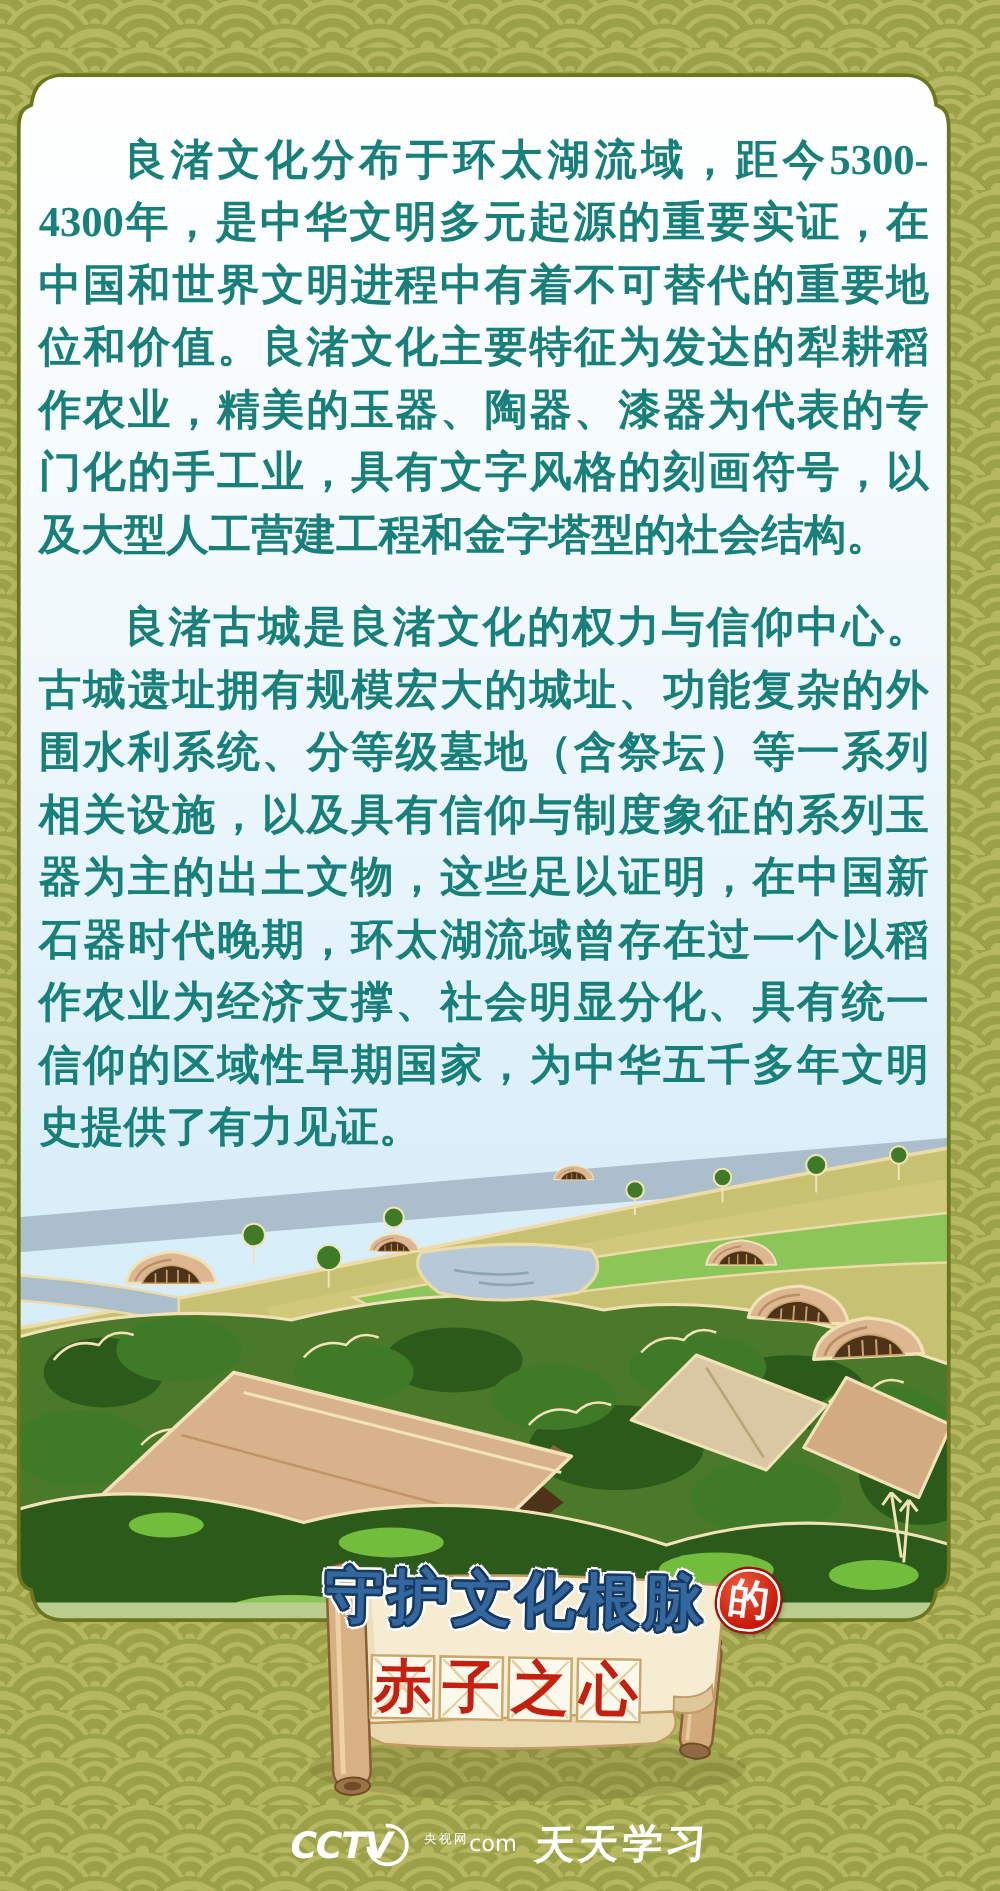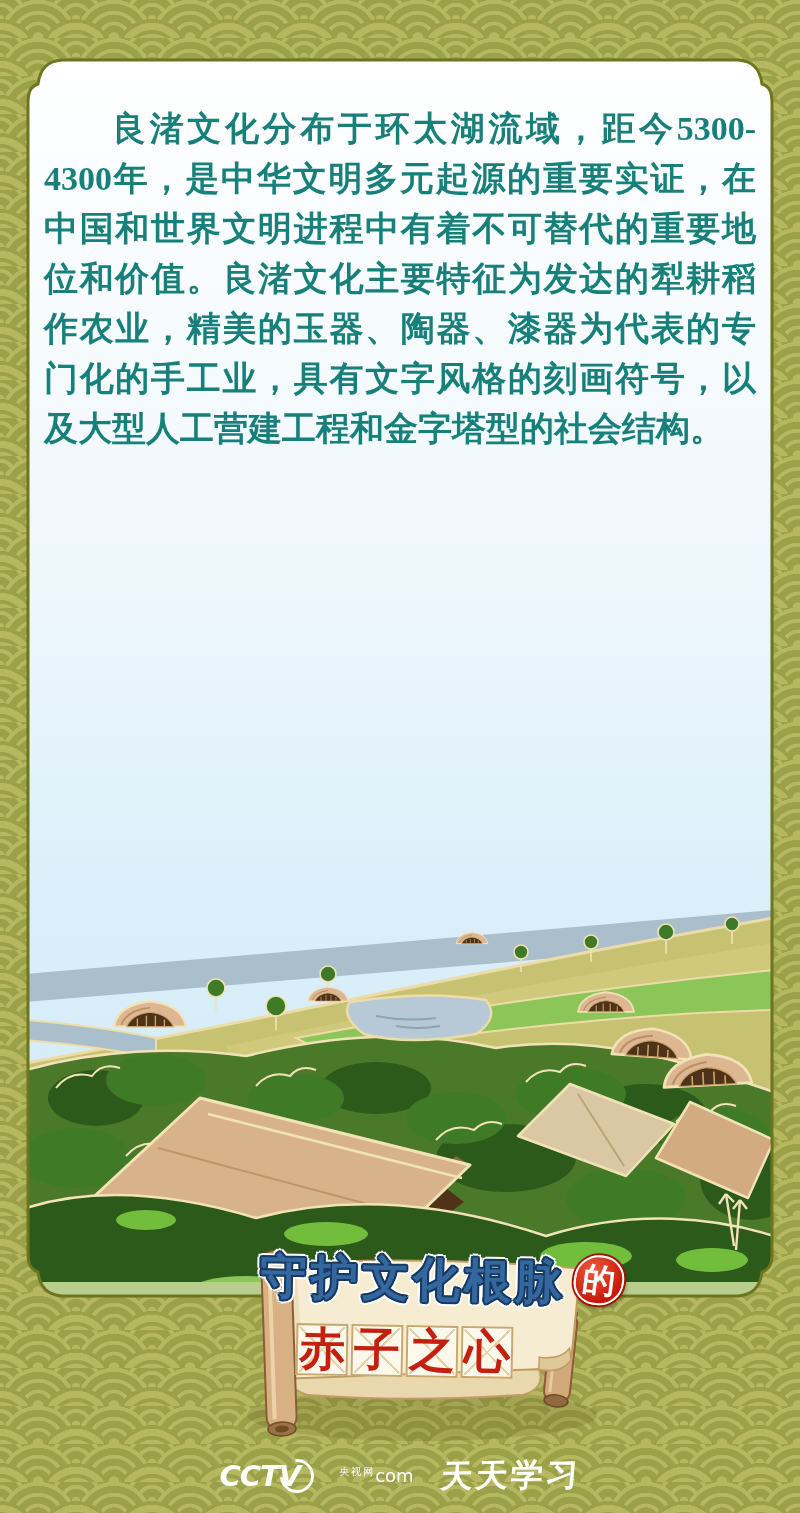--- a/index.html
+++ b/index.html
@@ -13,21 +13,21 @@
     position:absolute;inset:0;
     background-color:#b6b860;
     background-image:
       radial-gradient(circle at 100% 150%, #b6b860 24%, #9aa149 25%, #9aa149 28%, #b6b860 29%, #b6b860 36%, #9aa149 36%, #9aa149 40%, transparent 40%, transparent),
       radial-gradient(circle at 0% 150%, #b6b860 24%, #9aa149 25%, #9aa149 28%, #b6b860 29%, #b6b860 36%, #9aa149 36%, #9aa149 40%, transparent 40%, transparent),
       radial-gradient(circle at 50% 100%, #b6b860 10%, #9aa149 11%, #9aa149 23%, #b6b860 24%, #b6b860 30%, #9aa149 31%, #9aa149 43%, #b6b860 44%, #b6b860 50%, #9aa149 51%, #9aa149 63%, #b6b860 64%, #b6b860 71%, transparent 71%, transparent),
       radial-gradient(circle at 100% 50%, #b6b860 5%, #9aa149 6%, #9aa149 15%, #b6b860 16%, #b6b860 20%, #9aa149 21%, #9aa149 30%, #b6b860 31%, #b6b860 35%, #9aa149 36%, #9aa149 45%, #b6b860 46%, #b6b860 49%, transparent 50%, transparent),
       radial-gradient(circle at 0% 50%, #b6b860 5%, #9aa149 6%, #9aa149 15%, #b6b860 16%, #b6b860 20%, #9aa149 21%, #9aa149 30%, #b6b860 31%, #b6b860 35%, #9aa149 36%, #9aa149 45%, #b6b860 46%, #b6b860 49%, transparent 50%, transparent);
     background-size:76px 38px;
   }
-  .card{position:absolute;left:26px;top:58px;width:748px;height:1240px;}
+  .card{position:absolute;left:13px;top:58px;width:748px;height:1240px;}
   .card svg{position:absolute;left:0;top:0;}
   .article{
     position:absolute;left:18px;top:46px;width:712px;
     color:#17807b;font-size:34px;line-height:50px;font-weight:600;
     text-align:justify;
   }
   .article p{margin:0 0 24px 0;text-indent:2em;}
   
   .scroll{position:absolute;left:210px;top:1233px;width:420px;height:240px;}
   .scroll svg{position:absolute;left:0;top:0;}
@@ -60,21 +60,21 @@
     background-image:
       linear-gradient(45deg, transparent 48.6%, #e4d2a6 48.6%, #e4d2a6 51.4%, transparent 51.4%),
       linear-gradient(135deg, transparent 48.6%, #e4d2a6 48.6%, #e4d2a6 51.4%, transparent 51.4%);
     border:2px solid #c9a86c;box-shadow:inset 0 0 0 1px #fffdf5;
     color:#c5200f;font-size:46px;font-weight:800;line-height:48px;text-align:center;
     overflow:visible;
   }
   
   .footer{
     position:absolute;left:0;top:1450px;width:800px;height:52px;
-    display:flex;align-items:center;justify-content:center;gap:27px;color:#fff;
+    display:flex;align-items:center;justify-content:center;gap:14px;color:#fff;
   }
   .cctv-wrap{
     position:relative;font-family:"DejaVu Sans","Liberation Sans",sans-serif;
     font-style:italic;font-weight:bold;font-size:29px;letter-spacing:-1px;line-height:1;
   }
   .swoosh{
     position:absolute;right:-14px;top:-3px;width:28px;height:28px;
     border:3px solid #fff;border-left-color:transparent;border-radius:50%;
     transform:rotate(40deg);
   }
@@ -220,20 +220,21 @@
         <path d="M 700 1136 l -7 10 M 700 1136 l 8 8 M 714 1142 l -7 9 M 714 1142 l 7 9"></path>
       </g>
       <rect x="0" y="1224" width="748" height="16" fill="#b9cd8d"></rect>
     </g>
 
     <use href="#cardShape" fill="none" stroke="#6b761f" stroke-width="3"></use>
   </svg>
 
   <div class="article">
     <p>良渚文化分布于环太湖流域，距今5300-4300年，是中华文明多元起源的重要实证，在中国和世界文明进程中有着不可替代的重要地位和价值。良渚文化主要特征为发达的犁耕稻作农业，精美的玉器、陶器、漆器为代表的专门化的手工业，具有文字风格的刻画符号，以及大型人工营建工程和金字塔型的社会结构。</p>
+    <p>良渚古城是良渚文化的权力与信仰中心。古城遗址拥有规模宏大的城址、功能复杂的外围水利系统、分等级墓地（含祭坛）等一系列相关设施，以及具有信仰与制度象征的系列玉器为主的出土文物，这些足以证明，在中国新石器时代晚期，环太湖流域曾存在过一个以稻作农业为经济支撑、社会明显分化、具有统一信仰的区域性早期国家，为中华五千多年文明史提供了有力见证。</p>
   </div>
 </div>
 
 <div class="scroll">
   <svg width="420" height="240" viewBox="0 0 420 240">
     <ellipse cx="212" cy="182" rx="175" ry="26" fill="rgba(90,80,30,0.18)"></ellipse>
 
     <g transform="rotate(6 350 120)">
       <rect x="338" y="78" width="26" height="92" rx="12" fill="#d2a97a" stroke="#8a5e35" stroke-width="2"></rect>
       <path d="M 344 86 V 160" stroke="#e8caa0" stroke-width="3"></path>

